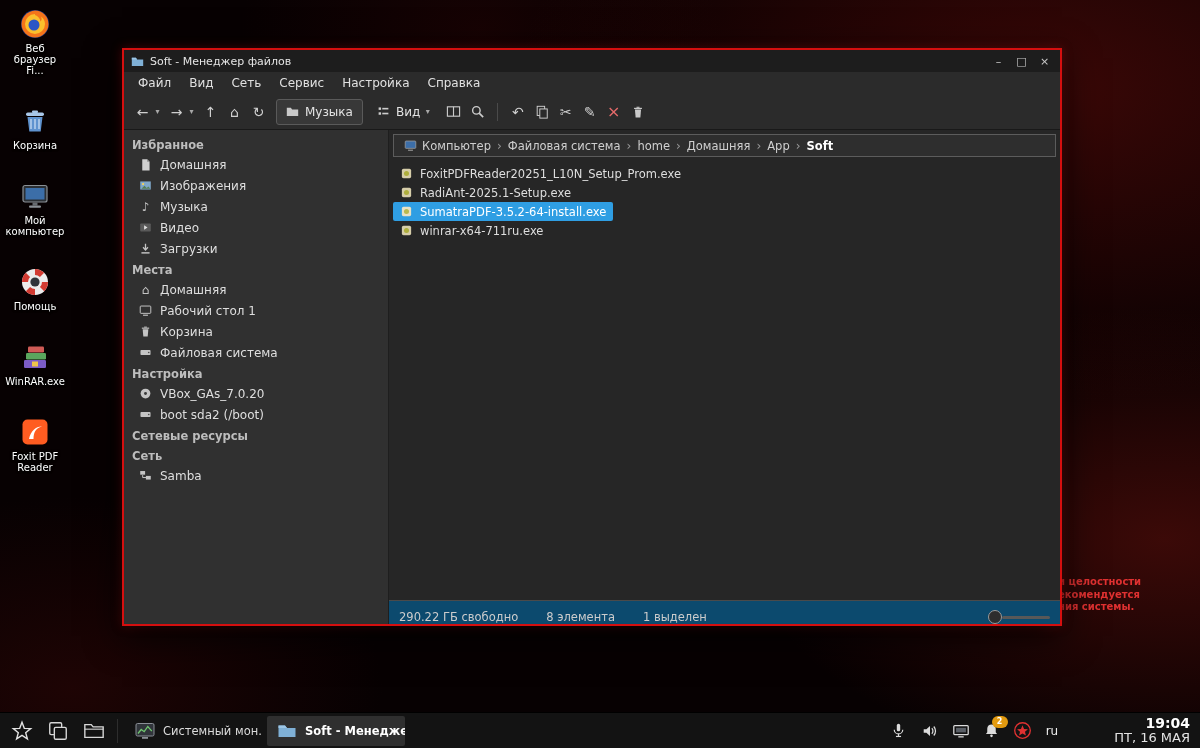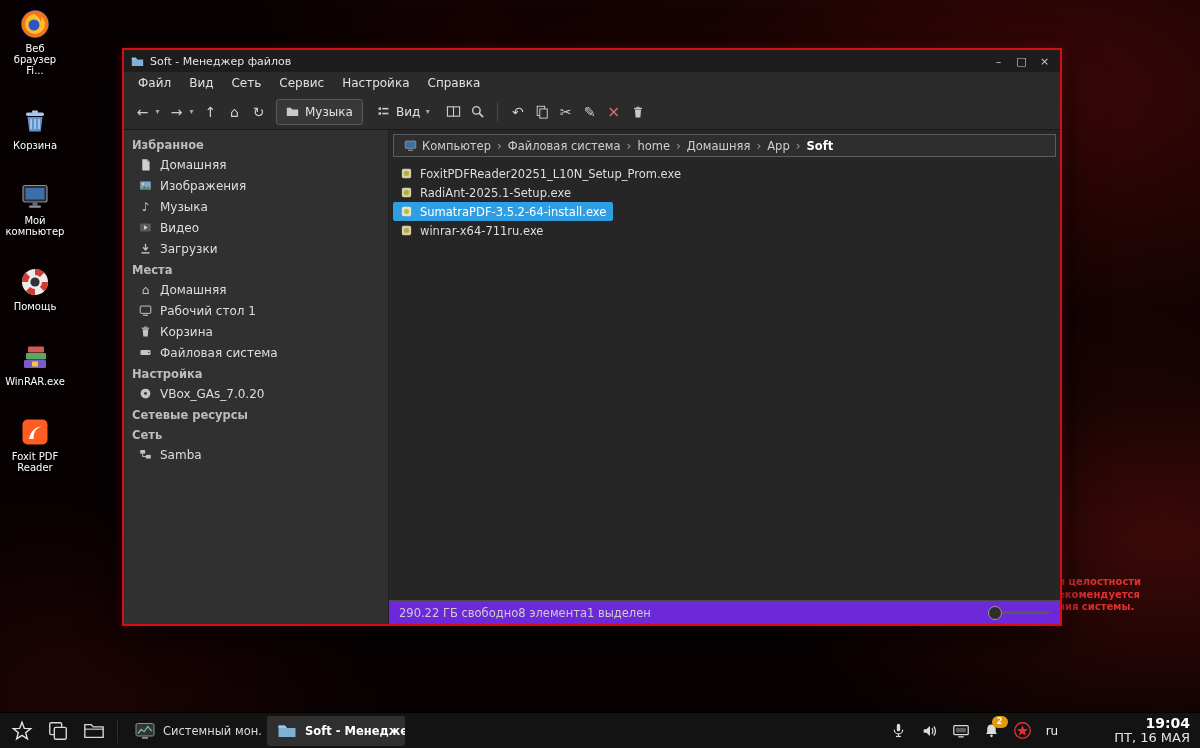--- a/index.html
+++ b/index.html
@@ -61,22 +61,22 @@
   .crumb .cic{width:13px;height:13px;}
   .crumb.last{color:#fff;font-weight:bold;}
   .crumb-sep{color:#9a9a9a;padding:0 1px;font-size:12px;}
 
   .filelist{flex:1;padding:7px 4px;display:flex;flex-direction:column;}
   .frow{display:flex;align-items:center;gap:7px;height:19px;padding:0 7px;border-radius:2px;
     font-size:11.5px;color:#dedede;width:fit-content;max-width:100%;}
   .frow .fic{width:13px;height:13px;flex:none;}
   .frow.selected{background:#2f9ee3;color:#fff;}
 
-  .statusbar{height:23px;flex:none;border-top:1px solid #4a4a4a;background:#6d28d9;
-    display:flex;align-items:center;padding:0 10px;font-size:11.5px;color:#cccccc;}
+  .statusbar{height:23px;flex:none;border-top:1px solid #4a4a4a;background:#0c4a6e;
+    display:flex;align-items:flex-end;gap:28px;padding:0 10px;font-size:11.5px;color:#cccccc;}
   .st-spacer{flex:1;}
   .zoom{display:flex;align-items:center;width:62px;gap:0;}
   .zoom-knob{width:12px;height:12px;border:1px solid #9a9a9a;border-radius:50%;background:#2d2d2d;flex:none;}
   .zoom-track{flex:1;height:3px;background:#585858;border-radius:2px;}
 
   
   .taskbar{position:absolute;left:0;bottom:0;width:1200px;height:36px;background:#131313;
     border-top:1px solid #000;display:flex;align-items:center;padding:0 6px;gap:4px;box-sizing:border-box;}
   .tb-launch{width:32px;height:30px;display:flex;align-items:center;justify-content:center;}
   .tb-div{width:1px;height:24px;background:#2d2d2d;margin:0 3px;}
@@ -338,20 +338,29 @@
 
         <div class="sb-title">Настройка</div>
         <div class="sb-item">
           <span class="sic">
               <svg width="13" height="13" viewBox="0 0 16 16">
                 <circle cx="8" cy="8" r="6" fill="#c4c4c4"></circle>
                 <circle cx="8" cy="8" r="1.8" fill="#3a3a3a"></circle>
               </svg>
             </span>
           <span>VBox_GAs_7.0.20</span>
+        </div>
+        <div class="sb-item">
+          <span class="sic">
+              <svg width="13" height="13" viewBox="0 0 16 16">
+                <rect x="1.8" y="5" width="12.4" height="6" rx="1" fill="#c4c4c4"></rect>
+                <circle cx="12" cy="8" r="1" fill="#4a4a4a"></circle>
+              </svg>
+            </span>
+          <span>boot sda2 (/boot)</span>
         </div>
 
         <div class="sb-title">Сетевые ресурсы</div>
 
         <div class="sb-title">Сеть</div>
         <div class="sb-item">
           <span class="sic">
               <svg width="13" height="13" viewBox="0 0 16 16">
                 <rect x="1.5" y="2.5" width="6" height="4.5" fill="#c4c4c4"></rect>
                 <rect x="8.5" y="8.5" width="6" height="4.5" fill="#c4c4c4"></rect>

